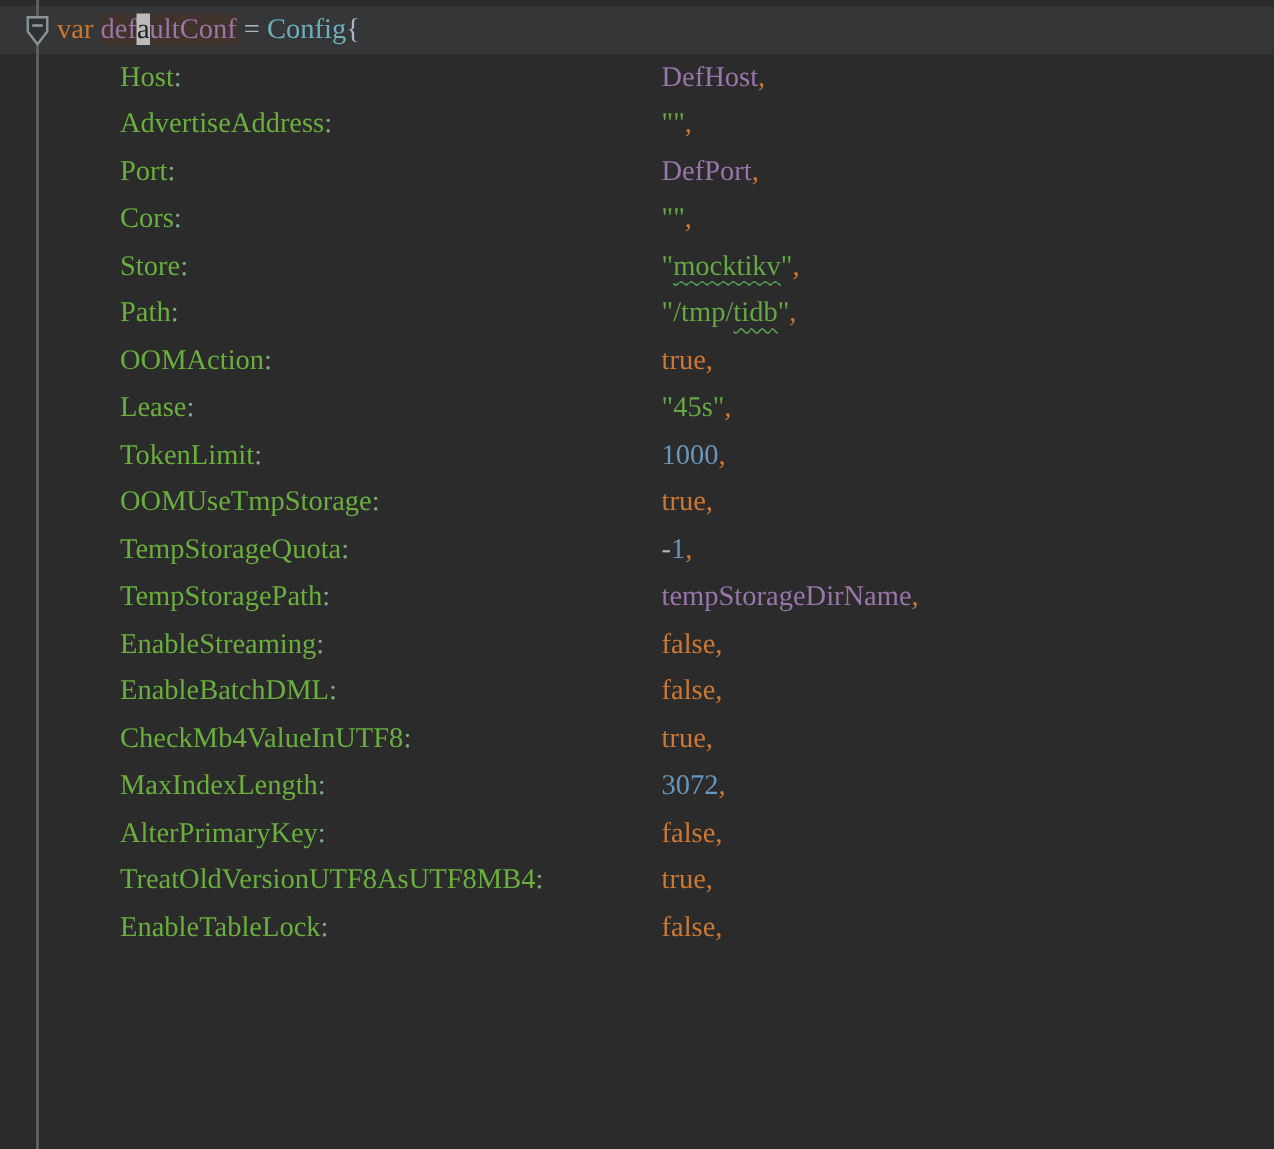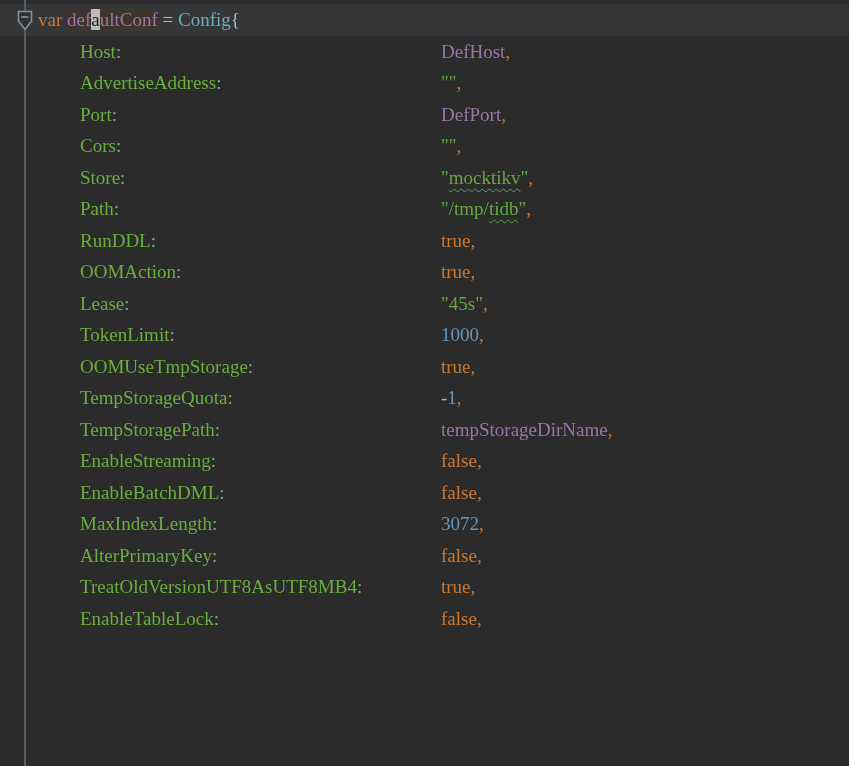--- a/index.html
+++ b/index.html
@@ -53,27 +53,27 @@
 
   <div class="line decl"><span class="tok-kw">var </span><span class="name-hl"><span class="tok-id">def</span><span class="caret">a</span><span class="tok-id">ultConf</span></span><span class="tok-op"> = </span><span class="tok-type">Config</span><span class="tok-op">{</span></div>
 
   <div id="rows">
       <div class="line"><span class="fieldwrap"><span class="fname">Host</span><span class="colon">:</span></span><span class="tok-id">DefHost</span><span class="tok-comma">,</span></div>
       <div class="line"><span class="fieldwrap"><span class="fname">AdvertiseAddress</span><span class="colon">:</span></span><span class="tok-str">""</span><span class="tok-comma">,</span></div>
       <div class="line"><span class="fieldwrap"><span class="fname">Port</span><span class="colon">:</span></span><span class="tok-id">DefPort</span><span class="tok-comma">,</span></div>
       <div class="line"><span class="fieldwrap"><span class="fname">Cors</span><span class="colon">:</span></span><span class="tok-str">""</span><span class="tok-comma">,</span></div>
       <div class="line"><span class="fieldwrap"><span class="fname">Store</span><span class="colon">:</span></span><span class="tok-str">"</span><span class="tok-str sq">mocktikv</span><span class="tok-str">"</span><span class="tok-comma">,</span></div>
       <div class="line"><span class="fieldwrap"><span class="fname">Path</span><span class="colon">:</span></span><span class="tok-str">"/tmp/</span><span class="tok-str sq">tidb</span><span class="tok-str">"</span><span class="tok-comma">,</span></div>
-      <div class="line"><span class="fieldwrap"><span class="fname">RunDDL</span><span class="colon">:</span></span><span class="tok-kw">true</span><span class="tok-comma">,</span></div>
       <div class="line"><span class="fieldwrap"><span class="fname">OOMAction</span><span class="colon">:</span></span><span class="tok-kw">true</span><span class="tok-comma">,</span></div>
       <div class="line"><span class="fieldwrap"><span class="fname">Lease</span><span class="colon">:</span></span><span class="tok-str">"45s"</span><span class="tok-comma">,</span></div>
       <div class="line"><span class="fieldwrap"><span class="fname">TokenLimit</span><span class="colon">:</span></span><span class="tok-num">1000</span><span class="tok-comma">,</span></div>
       <div class="line"><span class="fieldwrap"><span class="fname">OOMUseTmpStorage</span><span class="colon">:</span></span><span class="tok-kw">true</span><span class="tok-comma">,</span></div>
       <div class="line"><span class="fieldwrap"><span class="fname">TempStorageQuota</span><span class="colon">:</span></span><span class="tok-op">-</span><span class="tok-num">1</span><span class="tok-comma">,</span></div>
       <div class="line"><span class="fieldwrap"><span class="fname">TempStoragePath</span><span class="colon">:</span></span><span class="tok-id">tempStorageDirName</span><span class="tok-comma">,</span></div>
       <div class="line"><span class="fieldwrap"><span class="fname">EnableStreaming</span><span class="colon">:</span></span><span class="tok-kw">false</span><span class="tok-comma">,</span></div>
       <div class="line"><span class="fieldwrap"><span class="fname">EnableBatchDML</span><span class="colon">:</span></span><span class="tok-kw">false</span><span class="tok-comma">,</span></div>
+      <div class="line"><span class="fieldwrap"><span class="fname">CheckMb4ValueInUTF8</span><span class="colon">:</span></span><span class="tok-kw">true</span><span class="tok-comma">,</span></div>
       <div class="line"><span class="fieldwrap"><span class="fname">MaxIndexLength</span><span class="colon">:</span></span><span class="tok-num">3072</span><span class="tok-comma">,</span></div>
       <div class="line"><span class="fieldwrap"><span class="fname">AlterPrimaryKey</span><span class="colon">:</span></span><span class="tok-kw">false</span><span class="tok-comma">,</span></div>
       <div class="line"><span class="fieldwrap"><span class="fname">TreatOldVersionUTF8AsUTF8MB4</span><span class="colon">:</span></span><span class="tok-kw">true</span><span class="tok-comma">,</span></div>
       <div class="line"><span class="fieldwrap"><span class="fname">EnableTableLock</span><span class="colon">:</span></span><span class="tok-kw">false</span><span class="tok-comma">,</span></div>
     </div>
 </div>
 
 </body></html>

